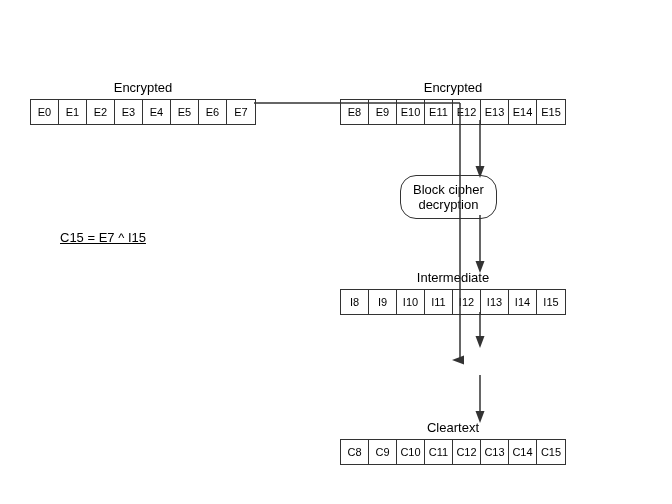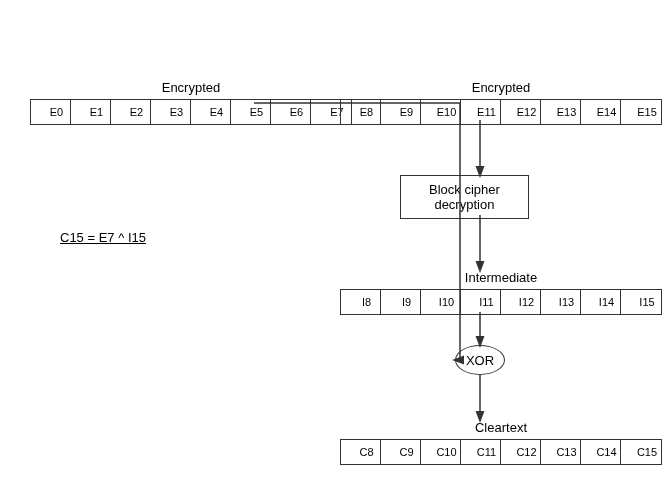--- a/index.html
+++ b/index.html
@@ -40,31 +40,30 @@
 
     .cell {
       width: 28px;
       height: 24px;
       border-right: 1px solid #333;
       display: flex;
       align-items: center;
       justify-content: center;
       font-size: 11px;
       background: #fff;
-      margin-left: 12px;
     }
     .cell:last-child {
       border-right: none;
     }
 
     
     .rounded-block {
       border: 1px solid #333;
-      border-radius: 0;
-      padding: 6px 28px;
+      border-radius: 16px;
+      padding: 6px 12px;
       text-align: center;
       background: #fff;
       font-size: 13px;
     }
 
     
     .oval-block {
       border: 1px solid #333;
       border-radius: 50%;
       width: 50px;
@@ -140,25 +139,20 @@
         <div class="cell">I9</div>
         <div class="cell">I10</div>
         <div class="cell">I11</div>
         <div class="cell">I12</div>
         <div class="cell">I13</div>
         <div class="cell">I14</div>
         <div class="cell">I15</div>
       </div>
   </div>
 
-  <div class="block-group" style="left: 455px; top: 345px;">
-    <div class="oval-block">
-      <span>XOR</span>
-    </div>
-  </div>
 
   <div class="block-group" style="left: 340px; top: 420px;">
     <div class="block-label">Cleartext</div>
     <div class="cells-row">
     <div class="cell">C8</div>
         <div class="cell">C9</div>
         <div class="cell">C10</div>
         <div class="cell">C11</div>
         <div class="cell">C12</div>
         <div class="cell">C13</div>

